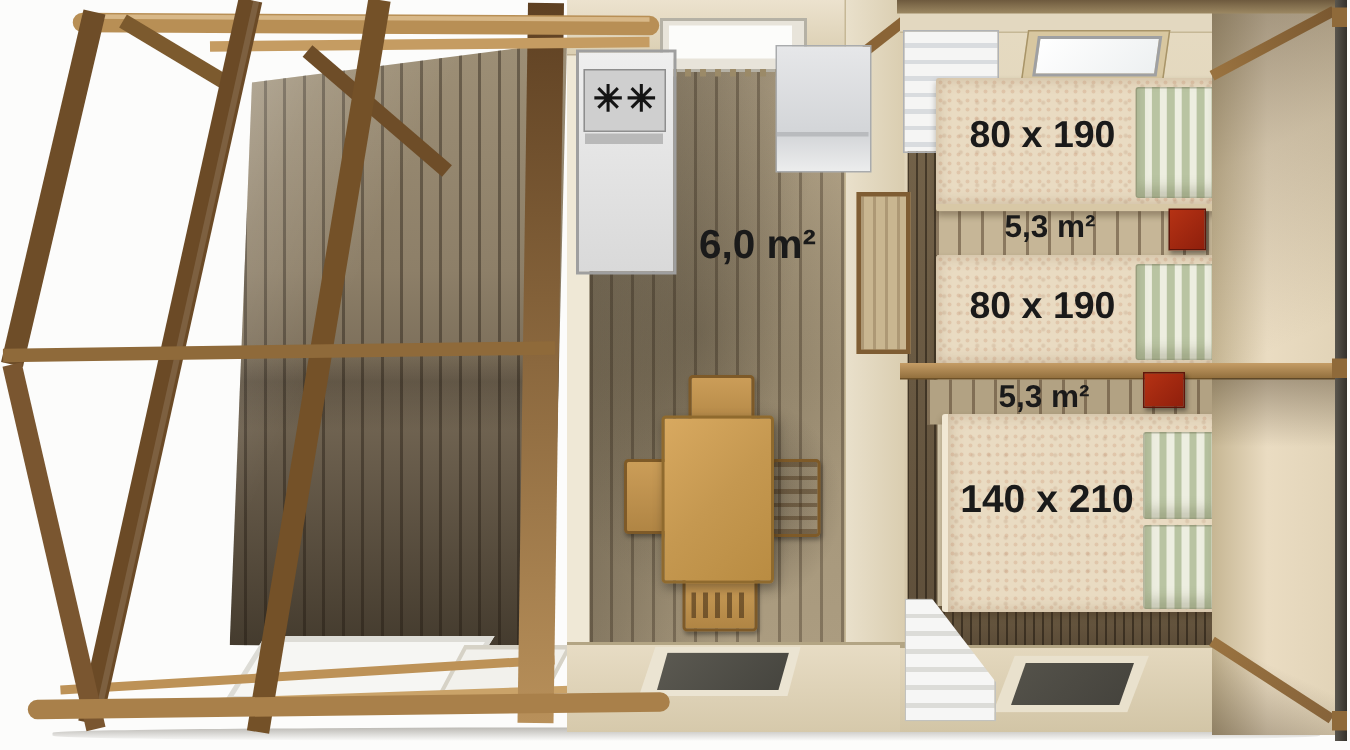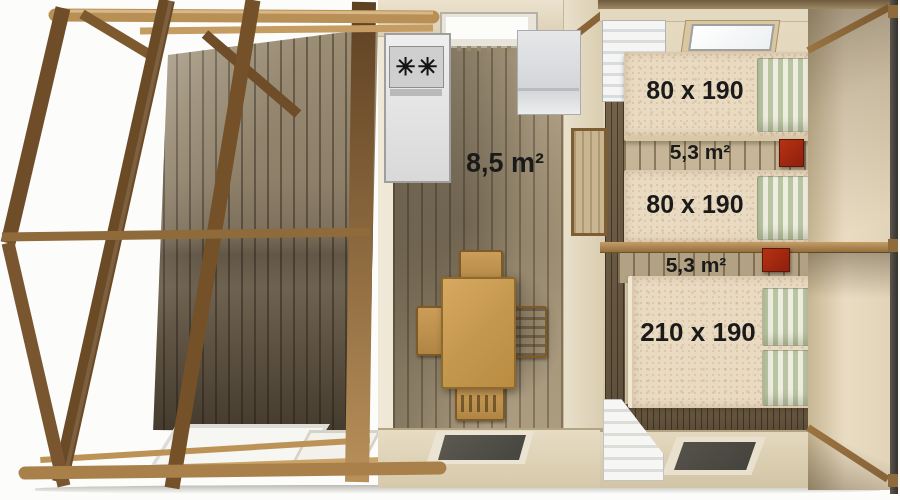--- a/index.html
+++ b/index.html
@@ -204,21 +204,21 @@
     <line x1="205" y1="34" x2="298" y2="114" stroke="#6e4d28" stroke-width="10"></line>
     <line x1="167" y1="0" x2="60" y2="482" stroke="#6b4a26" stroke-width="16"></line>
     <line x1="171" y1="0" x2="64" y2="482" stroke="rgba(255,255,255,0.12)" stroke-width="4"></line>
     <line x1="253" y1="0" x2="172" y2="488" stroke="#745128" stroke-width="15"></line>
     <line x1="63" y1="8" x2="8" y2="243" stroke="#6e4d28" stroke-width="15"></line>
     <line x1="8" y1="243" x2="64" y2="486" stroke="#7a5630" stroke-width="13"></line>
     <line x1="2" y1="237" x2="370" y2="232" stroke="#8f6a3a" stroke-width="9"></line>
     <line x1="25" y1="473" x2="440" y2="468" stroke="#a9804a" stroke-width="13" stroke-linecap="round"></line>
   </svg>
 
-  <div class="abs label lbl-living">8,5 m²</div>
+  <div class="abs label lbl-living">6,0 m²</div>
   <div class="abs label lbl-bed1">80 x 190</div>
   <div class="abs label lbl-aisle1">5,3 m²</div>
   <div class="abs label lbl-bed2">80 x 190</div>
   <div class="abs label lbl-aisle2">5,3 m²</div>
-  <div class="abs label lbl-bed3">210 x 190</div>
+  <div class="abs label lbl-bed3">140 x 210</div>
 
   <div class="abs ground-shadow"></div>
 </div>
 
 </body></html>

